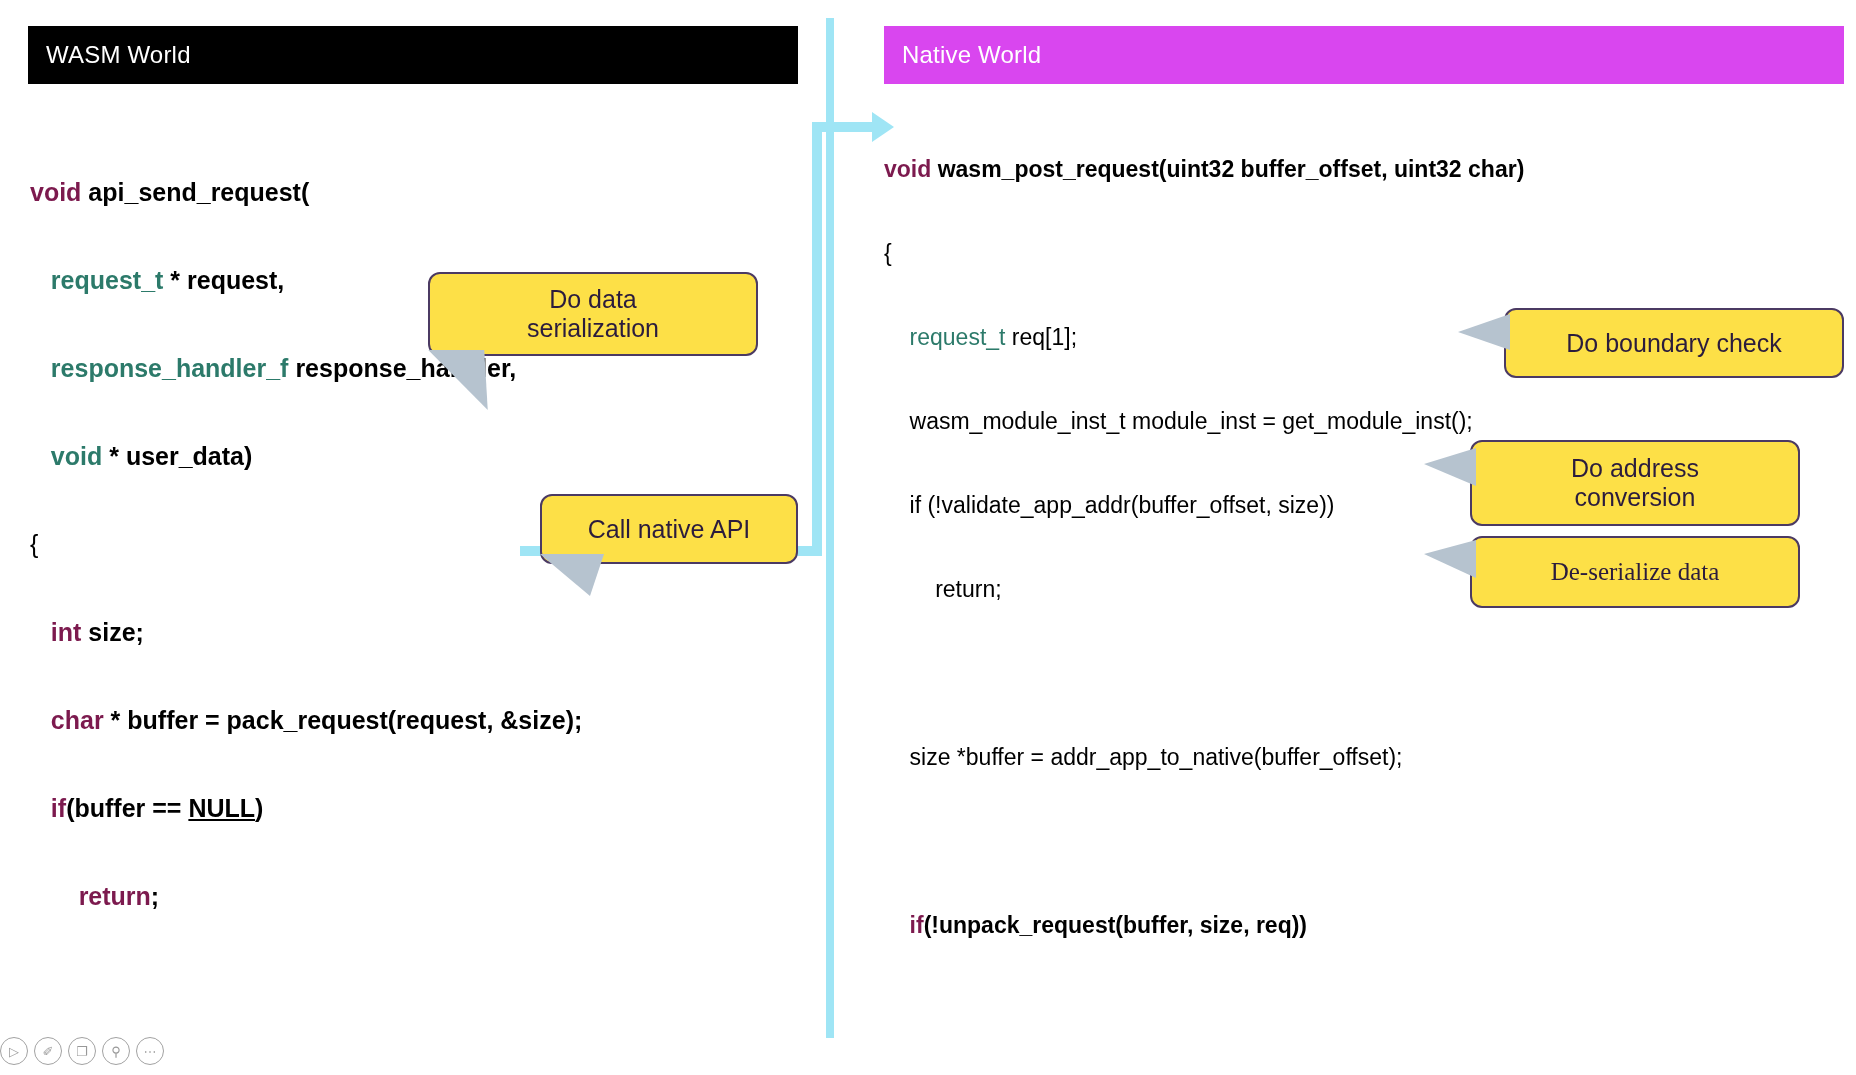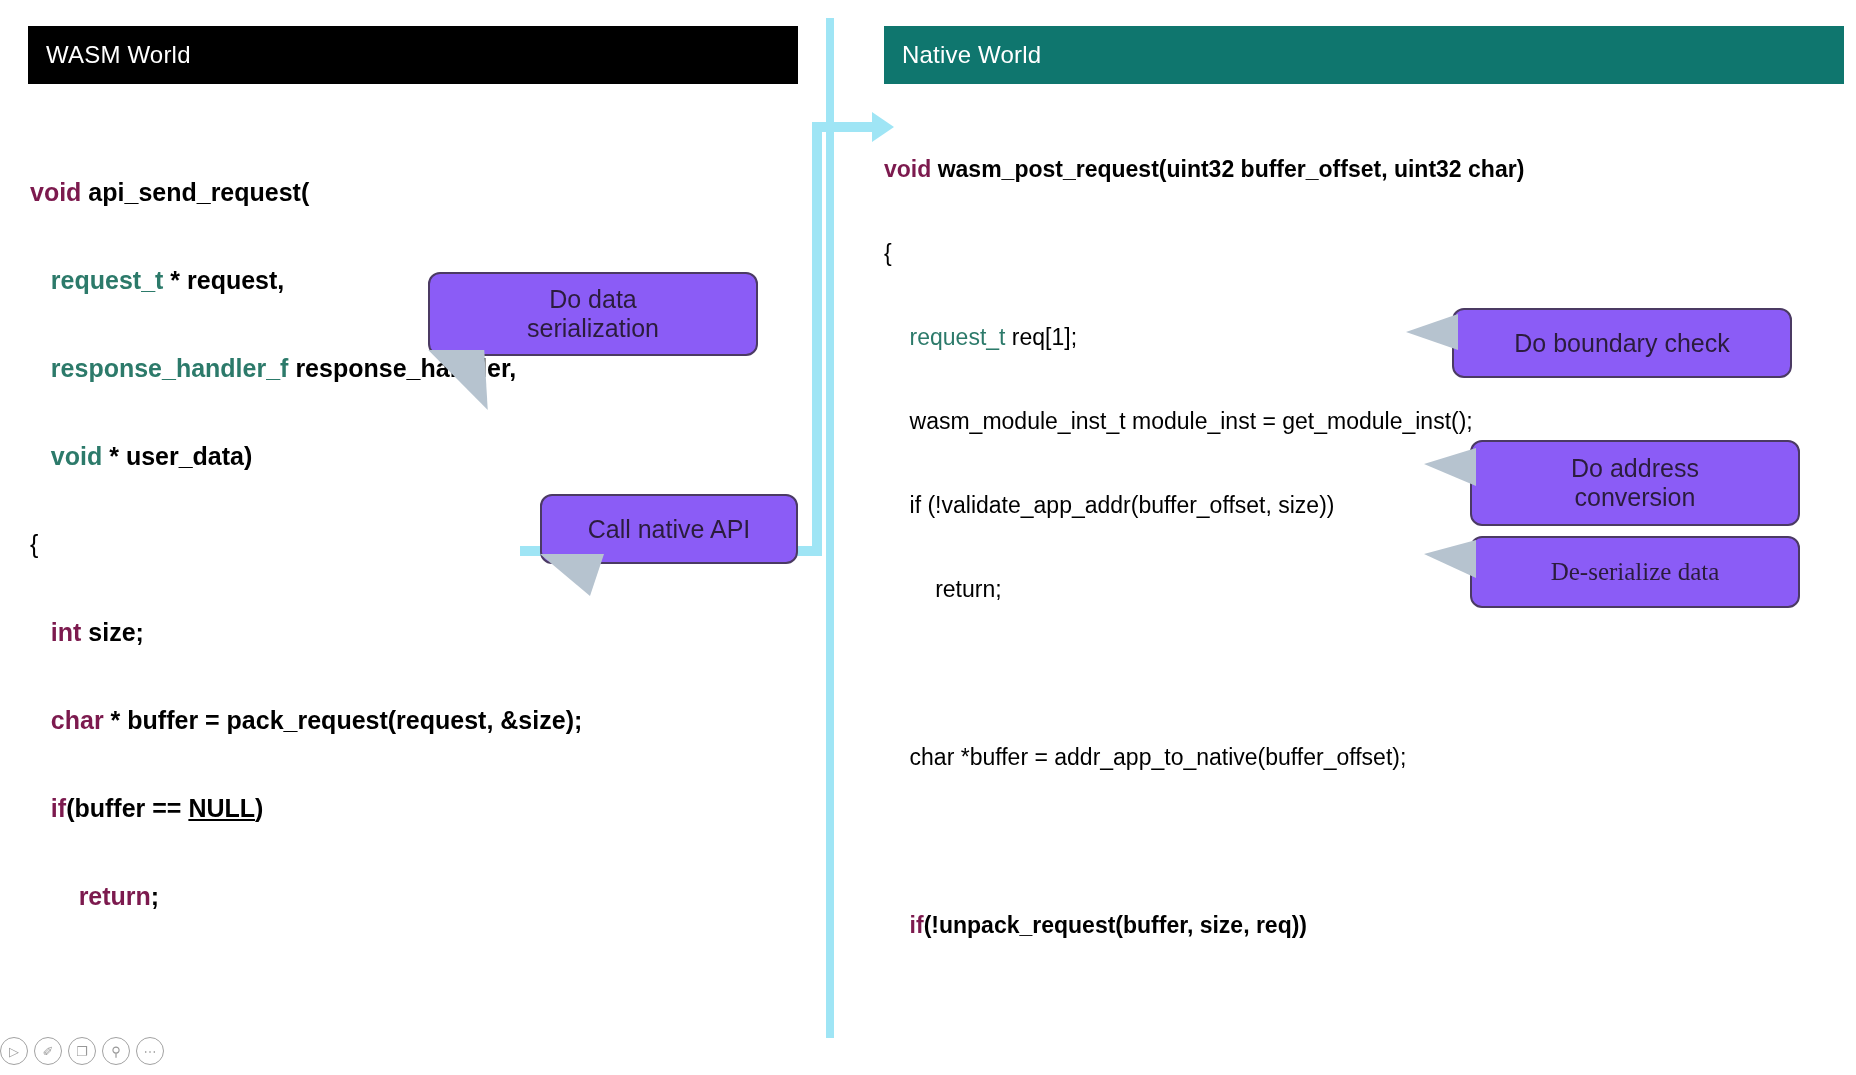--- a/index.html
+++ b/index.html
@@ -31,21 +31,21 @@
     top: 26px;
     width: 770px;
     height: 58px;
     background: #000000;
   }
   #native-header {
     left: 884px;
     top: 26px;
     width: 960px;
     height: 58px;
-    background: #0f766e;
+    background: #d946ef;
   }
 
   
   .code-panel {
     position: absolute;
     font-size: 25px;
     line-height: 1.0;
     color: #000000;
     white-space: pre;
   }
@@ -112,21 +112,21 @@
     left: 812px;
     top: 122px;
     width: 10px;
     height: 434px;
     background: #9fe5f5;
   }
 
   
   .callout {
     position: absolute;
-    background: #8b5cf6;
+    background: #fde047;
     border: 2px solid #4b3a63;
     border-radius: 12px;
     color: #2b1c3d;
     font-size: 25px;
     text-align: center;
     display: flex;
     align-items: center;
     justify-content: center;
     box-sizing: border-box;
     padding: 6px 12px;
@@ -145,21 +145,21 @@
     border-top: 60px solid #b6c3cf;
     transform: skewX(18deg);
   }
   #callout-native-api { left: 540px; top: 458px; width: 258px; height: 70px; margin-top: 36px; }
   #callout-native-api .tail {
     left: -2px; top: 58px;
     border-left: 50px solid transparent;
     border-right: 14px solid transparent;
     border-top: 42px solid #b6c3cf;
   }
-  #callout-boundary { left: 1452px; top: 308px; width: 340px; height: 70px; align-items: center; }
+  #callout-boundary { left: 1504px; top: 308px; width: 340px; height: 70px; align-items: center; }
   #callout-boundary .tail {
     left: -48px; top: 4px;
     border-top: 18px solid transparent;
     border-bottom: 18px solid transparent;
     border-right: 52px solid #b6c3cf;
   }
   #callout-address { left: 1470px; top: 440px; width: 330px; height: 86px; }
   #callout-address .tail {
     left: -48px; top: 6px;
     border-top: 16px solid transparent;
@@ -229,21 +229,21 @@
 </div>
 
 <div class="code-panel" id="native-code">
   <span class="cl"><span class="kw-purple">void</span> <span class="b">wasm_post_request(uint32 buffer_offset, uint32 char)</span></span>
   <span class="cl">{</span>
   <span class="cl">    <span class="teal-p">request_t</span> <span class="plain">req[1];</span></span>
   <span class="cl">    <span class="plain">wasm_module_inst_t module_inst = get_module_inst();</span></span>
   <span class="cl">    <span class="plain">if (!validate_app_addr(buffer_offset, size))</span></span>
   <span class="cl">        <span class="plain">return;</span></span>
   <span class="cl blank"> </span>
-  <span class="cl">    <span class="plain">char *buffer = addr_app_to_native(buffer_offset);</span></span>
+  <span class="cl">    <span class="plain">size *buffer = addr_app_to_native(buffer_offset);</span></span>
   <span class="cl blank"> </span>
   <span class="cl">    <span class="kw-purple b">if</span><span class="b">(!unpack_request(buffer, size, req))</span></span>
   
   
   
   
   
   
   
   

